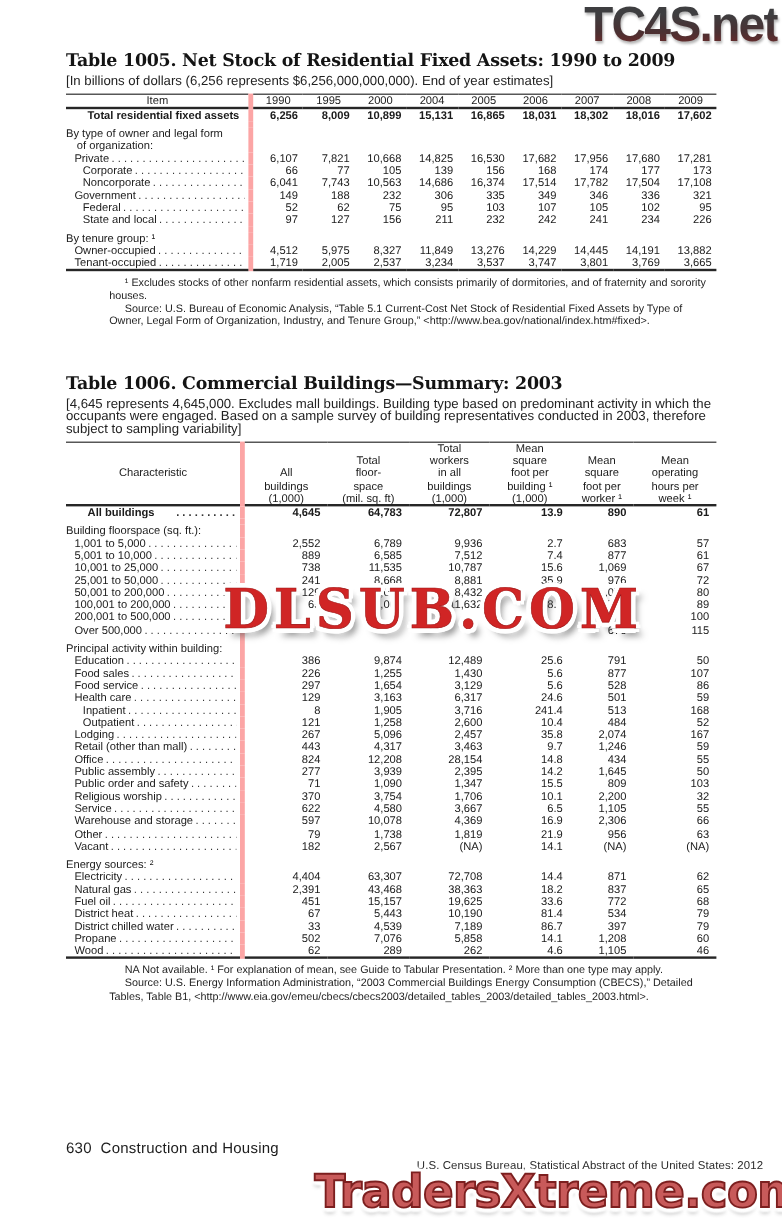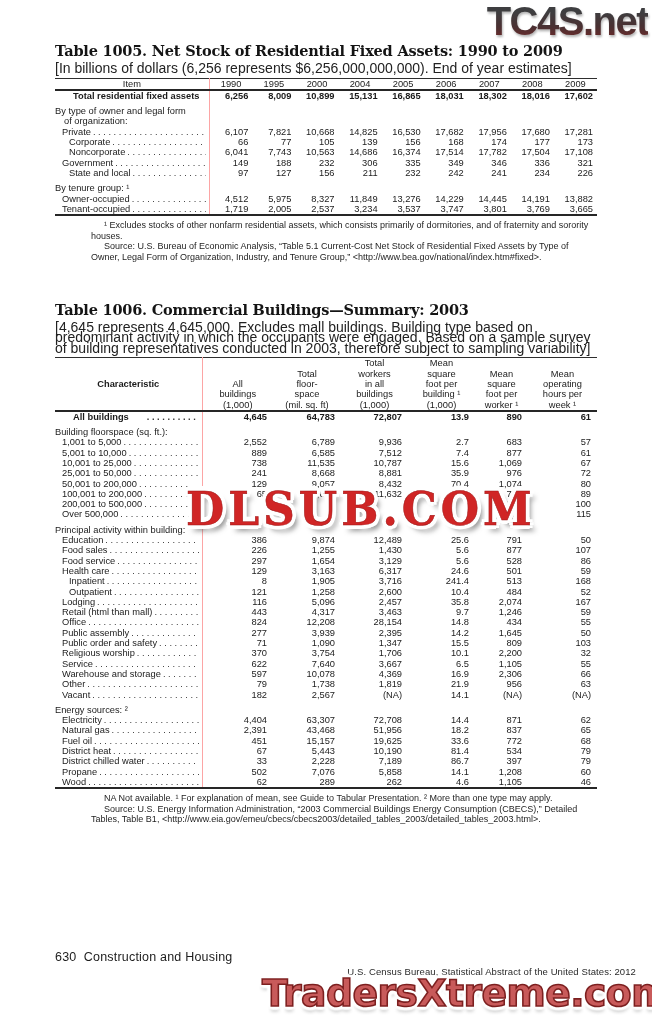--- a/index.html
+++ b/index.html
@@ -10,33 +10,33 @@
     -webkit-font-smoothing:antialiased;
   }
   .page{position:absolute;inset:0;padding:42px 55px 0 55px;box-sizing:border-box;}
 
   
   .tbl-title{
     font-family:"DejaVu Serif", serif;font-weight:bold;
     font-size:14.5px;line-height:17px;letter-spacing:-0.2px;
     margin:0 0 4px 0;color:#141414;
   }
-  .tbl-note{font-size:14px;line-height:10.6px;margin:0 0 4px 0;color:#222;}
+  .tbl-note{font-size:11px;line-height:10.6px;margin:0 0 4px 0;color:#222;}
 
   
   table.dtable{border-collapse:collapse;table-layout:fixed;width:542px;
     border-top:1px solid #2e2e2e;border-bottom:2px solid #262626;}
   table.dtable thead tr{border-bottom:2px solid #262626;}
   table.dtable th, table.dtable td{font-size:9.3px;line-height:10.3px;padding:0;color:#1b1b1b;}
   table.dtable th{font-weight:normal;}
-  table.dtable th:nth-child(2), table.dtable td:nth-child(2){border-left:1px solid #fca5a5;}
+  table.dtable th:nth-child(2), table.dtable td:nth-child(2){border-left:4px solid #fca5a5;}
 
   .t1005 th{text-align:center;vertical-align:middle;padding:4px 0 3px 0;}
   .t1006 th{text-align:center;vertical-align:bottom;white-space:pre-line;padding:3px 6px 3px 0;}
-  .t1006 th.stub{vertical-align:middle;white-space:normal;padding:0;font-weight:bold;}
+  .t1006 th.stub{vertical-align:middle;white-space:normal;padding:0;}
 
   td.num{text-align:right;}
   .t1005 td.num{padding-right:4px;}
   .t1006 td.num{padding-right:6px;}
   tr.bold td{font-weight:bold;}
   tr.spacer td{height:5px;}
 
   .lw{display:flex;align-items:baseline;overflow:hidden;}
   .lw .lbl{white-space:nowrap;}
   .lw .dots{flex:1;overflow:hidden;white-space:nowrap;color:#333;margin:0 3px 0 2px;}
@@ -231,20 +231,37 @@
             <td class="num">306</td>
             <td class="num">335</td>
             <td class="num">349</td>
             <td class="num">346</td>
             <td class="num">336</td>
             <td class="num">321</td>
           </tr>
           <tr>
             <td>
               <div class="lw ind2">
+                <span class="lbl">Federal</span>
+                <span class="dots"></span>
+              </div>
+            </td>
+            <td class="num">52</td>
+            <td class="num">62</td>
+            <td class="num">75</td>
+            <td class="num">95</td>
+            <td class="num">103</td>
+            <td class="num">107</td>
+            <td class="num">105</td>
+            <td class="num">102</td>
+            <td class="num">95</td>
+          </tr>
+          <tr>
+            <td>
+              <div class="lw ind2">
                 <span class="lbl">State and local</span>
                 <span class="dots"></span>
               </div>
             </td>
             <td class="num">97</td>
             <td class="num">127</td>
             <td class="num">156</td>
             <td class="num">211</td>
             <td class="num">232</td>
             <td class="num">242</td>
@@ -614,31 +631,31 @@
             <td class="num">484</td>
             <td class="num">52</td>
           </tr>
           <tr>
             <td>
               <div class="lw ind1">
                 <span class="lbl">Lodging</span>
                 <span class="dots"></span>
               </div>
             </td>
-            <td class="num">116</td>
+            <td class="num">267</td>
             <td class="num">5,096</td>
             <td class="num">2,457</td>
             <td class="num">35.8</td>
             <td class="num">2,074</td>
             <td class="num">167</td>
           </tr>
           <tr>
             <td>
               <div class="lw ind1">
-                <span class="lbl">Retail (html than mall)</span>
+                <span class="lbl">Retail (other than mall)</span>
                 <span class="dots"></span>
               </div>
             </td>
             <td class="num">443</td>
             <td class="num">4,317</td>
             <td class="num">3,463</td>
             <td class="num">9.7</td>
             <td class="num">1,246</td>
             <td class="num">59</td>
           </tr>
@@ -699,21 +716,21 @@
             <td class="num">32</td>
           </tr>
           <tr>
             <td>
               <div class="lw ind1">
                 <span class="lbl">Service</span>
                 <span class="dots"></span>
               </div>
             </td>
             <td class="num">622</td>
-            <td class="num">7,640</td>
+            <td class="num">4,580</td>
             <td class="num">3,667</td>
             <td class="num">6.5</td>
             <td class="num">1,105</td>
             <td class="num">55</td>
           </tr>
           <tr>
             <td>
               <div class="lw ind1">
                 <span class="lbl">Warehouse and storage</span>
                 <span class="dots"></span>
@@ -790,21 +807,21 @@
           </tr>
           <tr>
             <td>
               <div class="lw ind1">
                 <span class="lbl">Natural gas</span>
                 <span class="dots"></span>
               </div>
             </td>
             <td class="num">2,391</td>
             <td class="num">43,468</td>
-            <td class="num">51,956</td>
+            <td class="num">38,363</td>
             <td class="num">18.2</td>
             <td class="num">837</td>
             <td class="num">65</td>
           </tr>
           <tr>
             <td>
               <div class="lw ind1">
                 <span class="lbl">Fuel oil</span>
                 <span class="dots"></span>
               </div>
@@ -831,21 +848,21 @@
             <td class="num">79</td>
           </tr>
           <tr>
             <td>
               <div class="lw ind1">
                 <span class="lbl">District chilled water</span>
                 <span class="dots"></span>
               </div>
             </td>
             <td class="num">33</td>
-            <td class="num">2,228</td>
+            <td class="num">4,539</td>
             <td class="num">7,189</td>
             <td class="num">86.7</td>
             <td class="num">397</td>
             <td class="num">79</td>
           </tr>
           <tr>
             <td>
               <div class="lw ind1">
                 <span class="lbl">Propane</span>
                 <span class="dots"></span>

